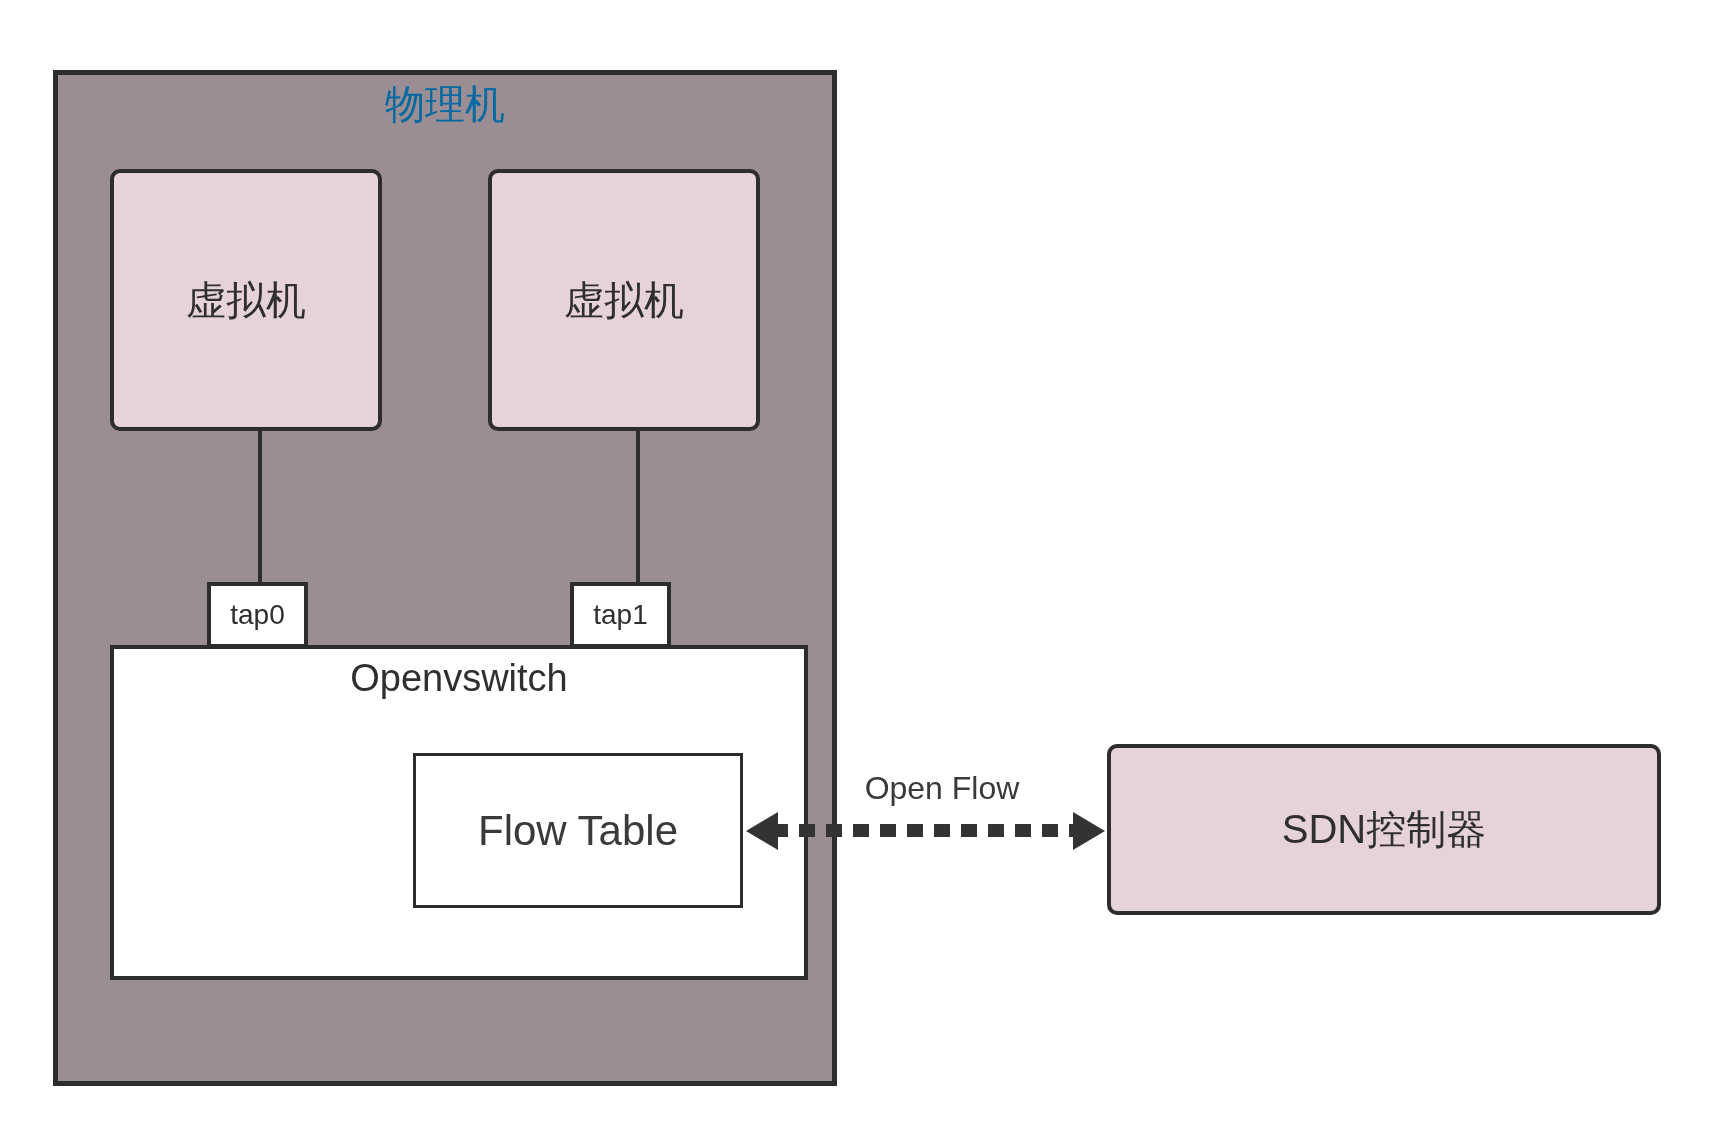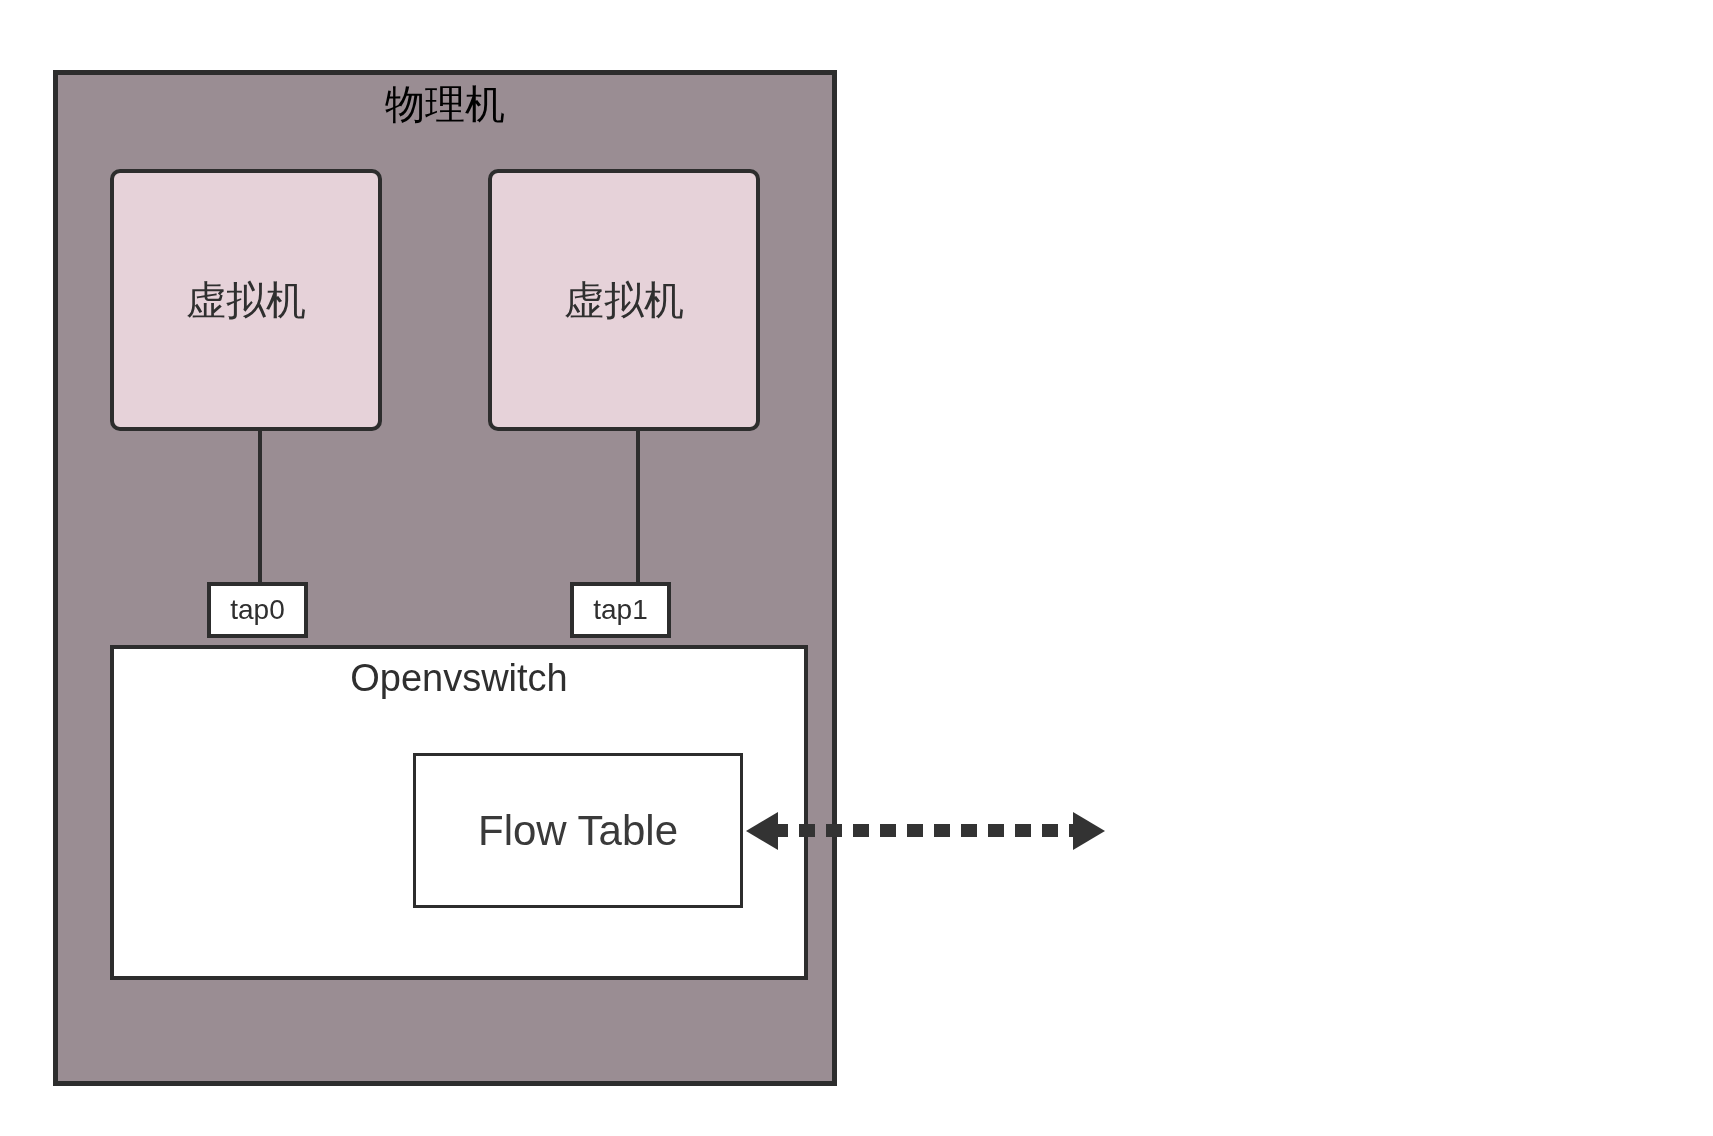--- a/index.html
+++ b/index.html
@@ -23,21 +23,21 @@
     left: 53px; top: 70px;
     width: 784px; height: 1016px;
     background: #9A8D93;
     border: 5px solid #2d2d2d;
   }
   .host-label {
     left: 53px; top: 80px;
     width: 784px; height: 48px;
     text-align: center;
     font-size: 40px;
-    color: #000000;
+    color: #0369a1;
     line-height: 48px;
   }
 
   
   .vm {
     top: 169px;
     width: 272px; height: 262px;
     background: #E6D2D9;
     border: 4px solid #2d2d2d;
     border-radius: 10px;
@@ -53,21 +53,21 @@
     top: 431px;
     width: 4px; height: 152px;
     background: #2d2d2d;
   }
   .conn1 { left: 258px; }
   .conn2 { left: 636px; }
 
   
   .tap {
     top: 582px;
-    width: 101px; height: 56px;
+    width: 101px; height: 66px;
     background: #ffffff;
     border: 4px solid #2d2d2d;
     display: flex; align-items: center; justify-content: center;
     font-size: 28px;
     color: #2f2f2f;
     z-index: 3;
   }
   .tap0 { left: 207px; }
   .tap1 { left: 570px; }
 
@@ -175,15 +175,19 @@
   <div class="abs ovs"></div>
   <div class="abs flow-table">
     <span>Flow Table</span>
   </div>
 
   <div class="abs ovs-label">Openvswitch</div>
 
   <div class="abs arrow-shaft"></div>
   <div class="abs arrow-head arrow-head-left"></div>
   <div class="abs arrow-head arrow-head-right"></div>
+  <div class="abs openflow-label">Open Flow</div>
 
+  <div class="abs sdn">
+    <span>SDN控制器</span>
+  </div>
 
 </div>
 
 </body></html>

